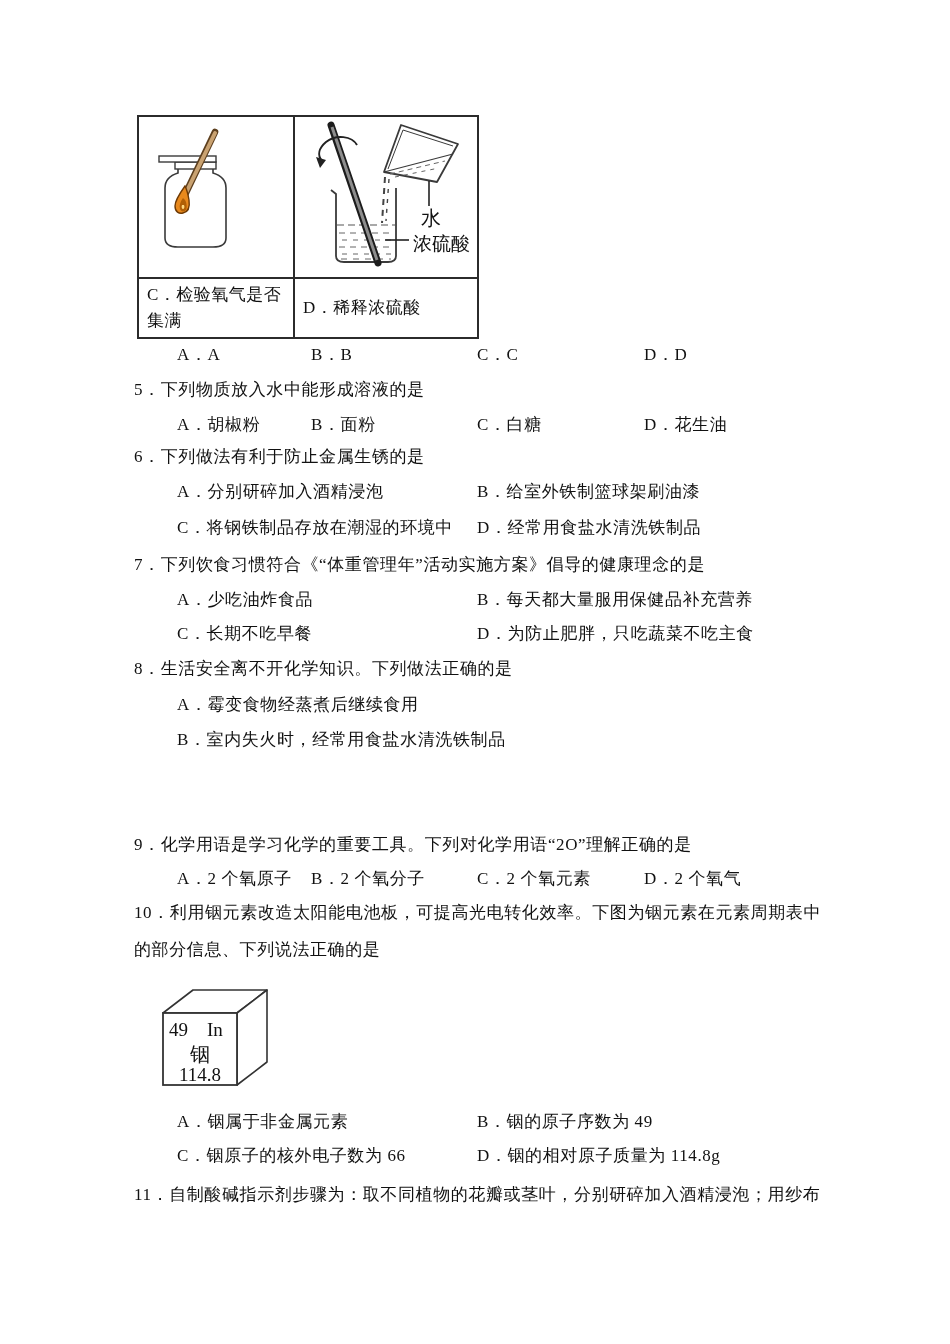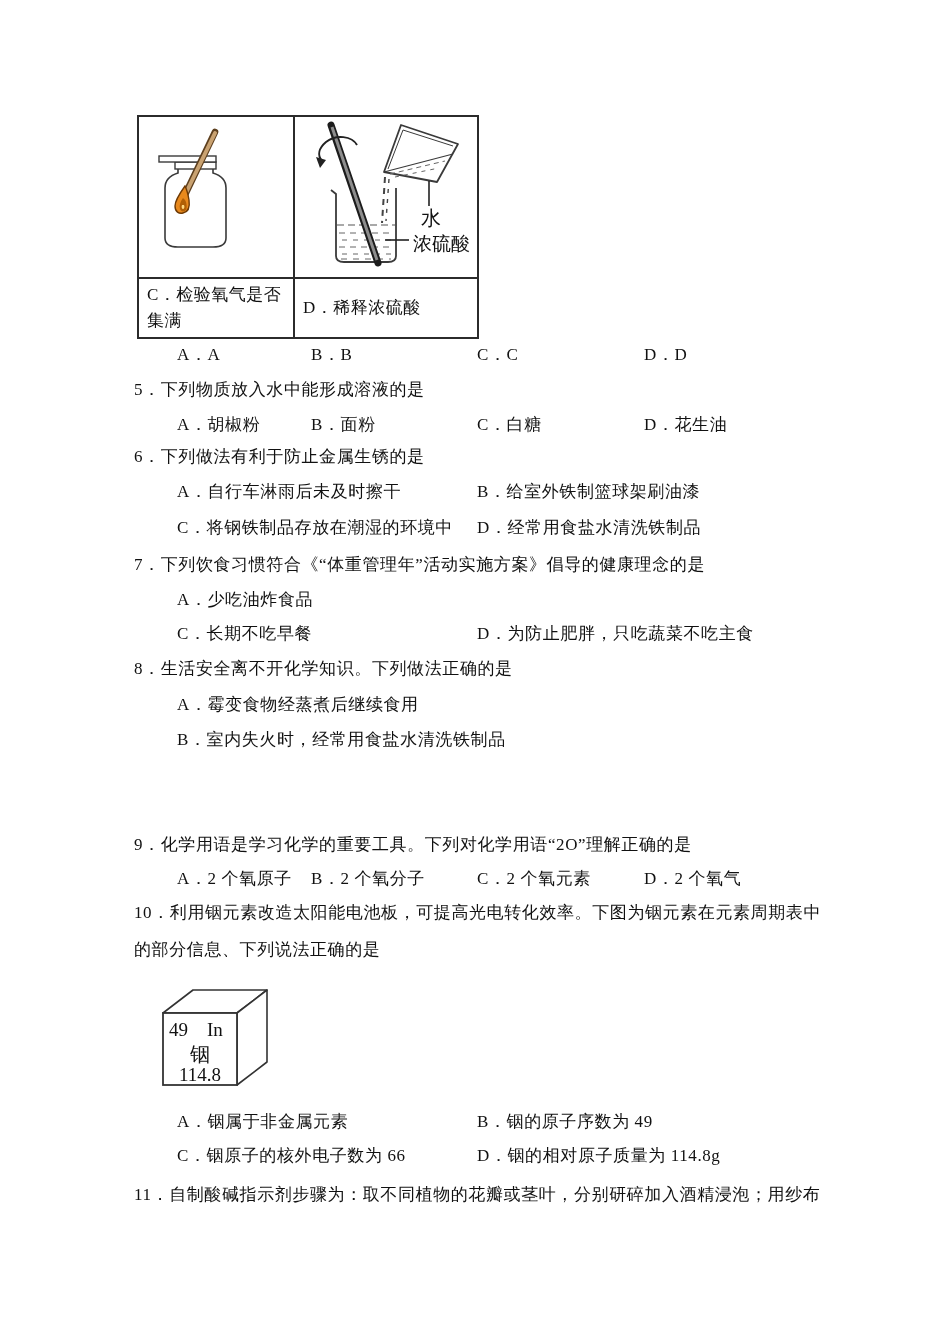--- a/index.html
+++ b/index.html
@@ -104,27 +104,28 @@
   <span class="line colC" style="top:344px">C．C</span>
   <span class="line colD" style="top:344px">D．D</span>
 
   <span class="line stem" style="top:379px">5．下列物质放入水中能形成溶液的是</span>
   <span class="line colA" style="top:414px">A．胡椒粉</span>
   <span class="line colB" style="top:414px">B．面粉</span>
   <span class="line colC" style="top:414px">C．白糖</span>
   <span class="line colD" style="top:414px">D．花生油</span>
 
   <span class="line stem" style="top:446px">6．下列做法有利于防止金属生锈的是</span>
-  <span class="line colA" style="top:481px">A．自行车淋雨后未及时擦干</span>
+  <span class="line colA" style="top:481px">A．分别研碎加入酒精浸泡</span>
   <span class="line colB2" style="top:481px">B．给室外铁制篮球架刷油漆</span>
   <span class="line colA" style="top:517px">C．将钢铁制品存放在潮湿的环境中</span>
   <span class="line colB2" style="top:517px">D．经常用食盐水清洗铁制品</span>
 
   <span class="line stem" style="top:554px">7．下列饮食习惯符合《“体重管理年”活动实施方案》倡导的健康理念的是</span>
   <span class="line colA" style="top:589px">A．少吃油炸食品</span>
+  <span class="line colB2" style="top:589px">B．每天都大量服用保健品补充营养</span>
   <span class="line colA" style="top:623px">C．长期不吃早餐</span>
   <span class="line colB2" style="top:623px">D．为防止肥胖，只吃蔬菜不吃主食</span>
 
   <span class="line stem" style="top:658px">8．生活安全离不开化学知识。下列做法正确的是</span>
   <span class="line colA" style="top:694px">A．霉变食物经蒸煮后继续食用</span>
   <span class="line colA" style="top:729px">B．室内失火时，经常用食盐水清洗铁制品</span>
 
   <span class="line stem" style="top:834px">9．化学用语是学习化学的重要工具。下列对化学用语“2O”理解正确的是</span>
   <span class="line colA" style="top:868px">A．2 个氧原子</span>
   <span class="line colB" style="top:868px">B．2 个氧分子</span>

